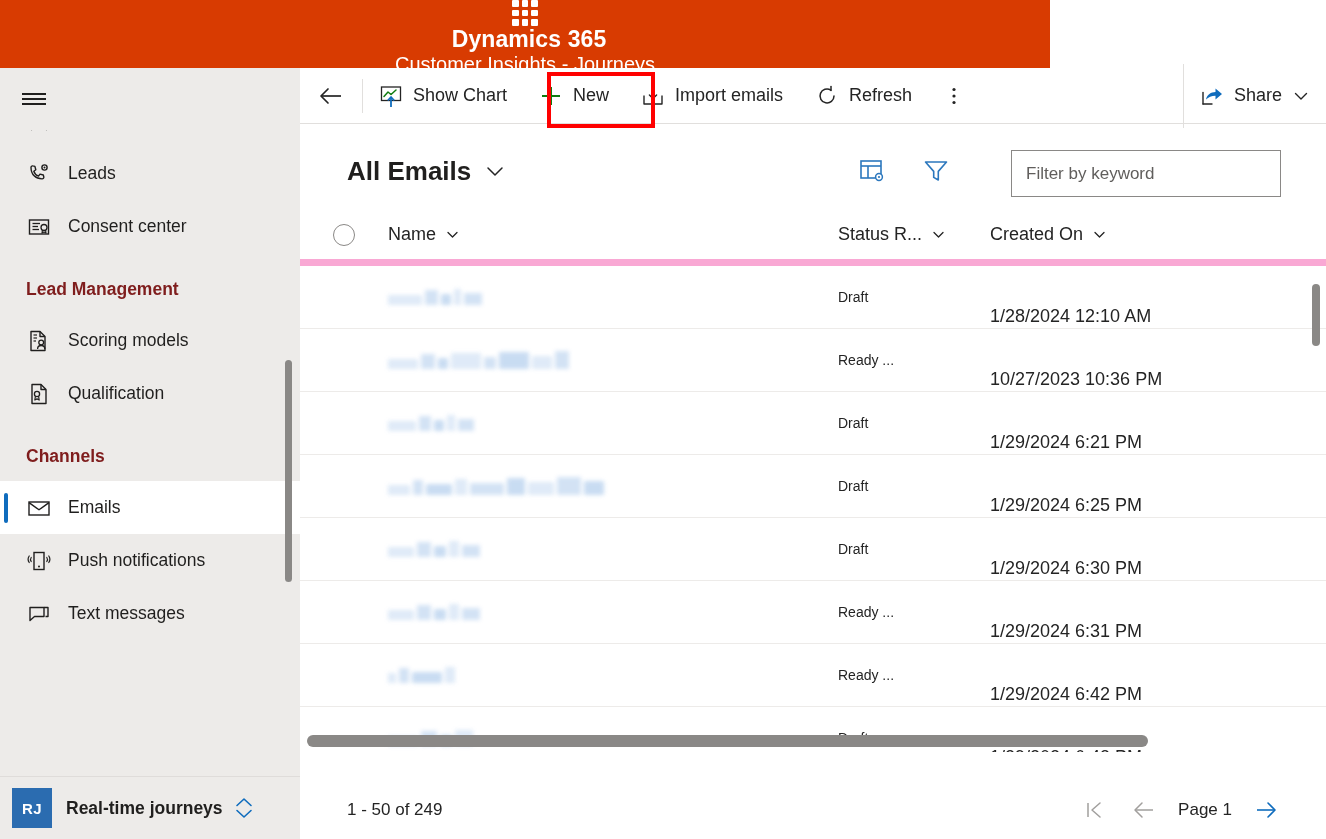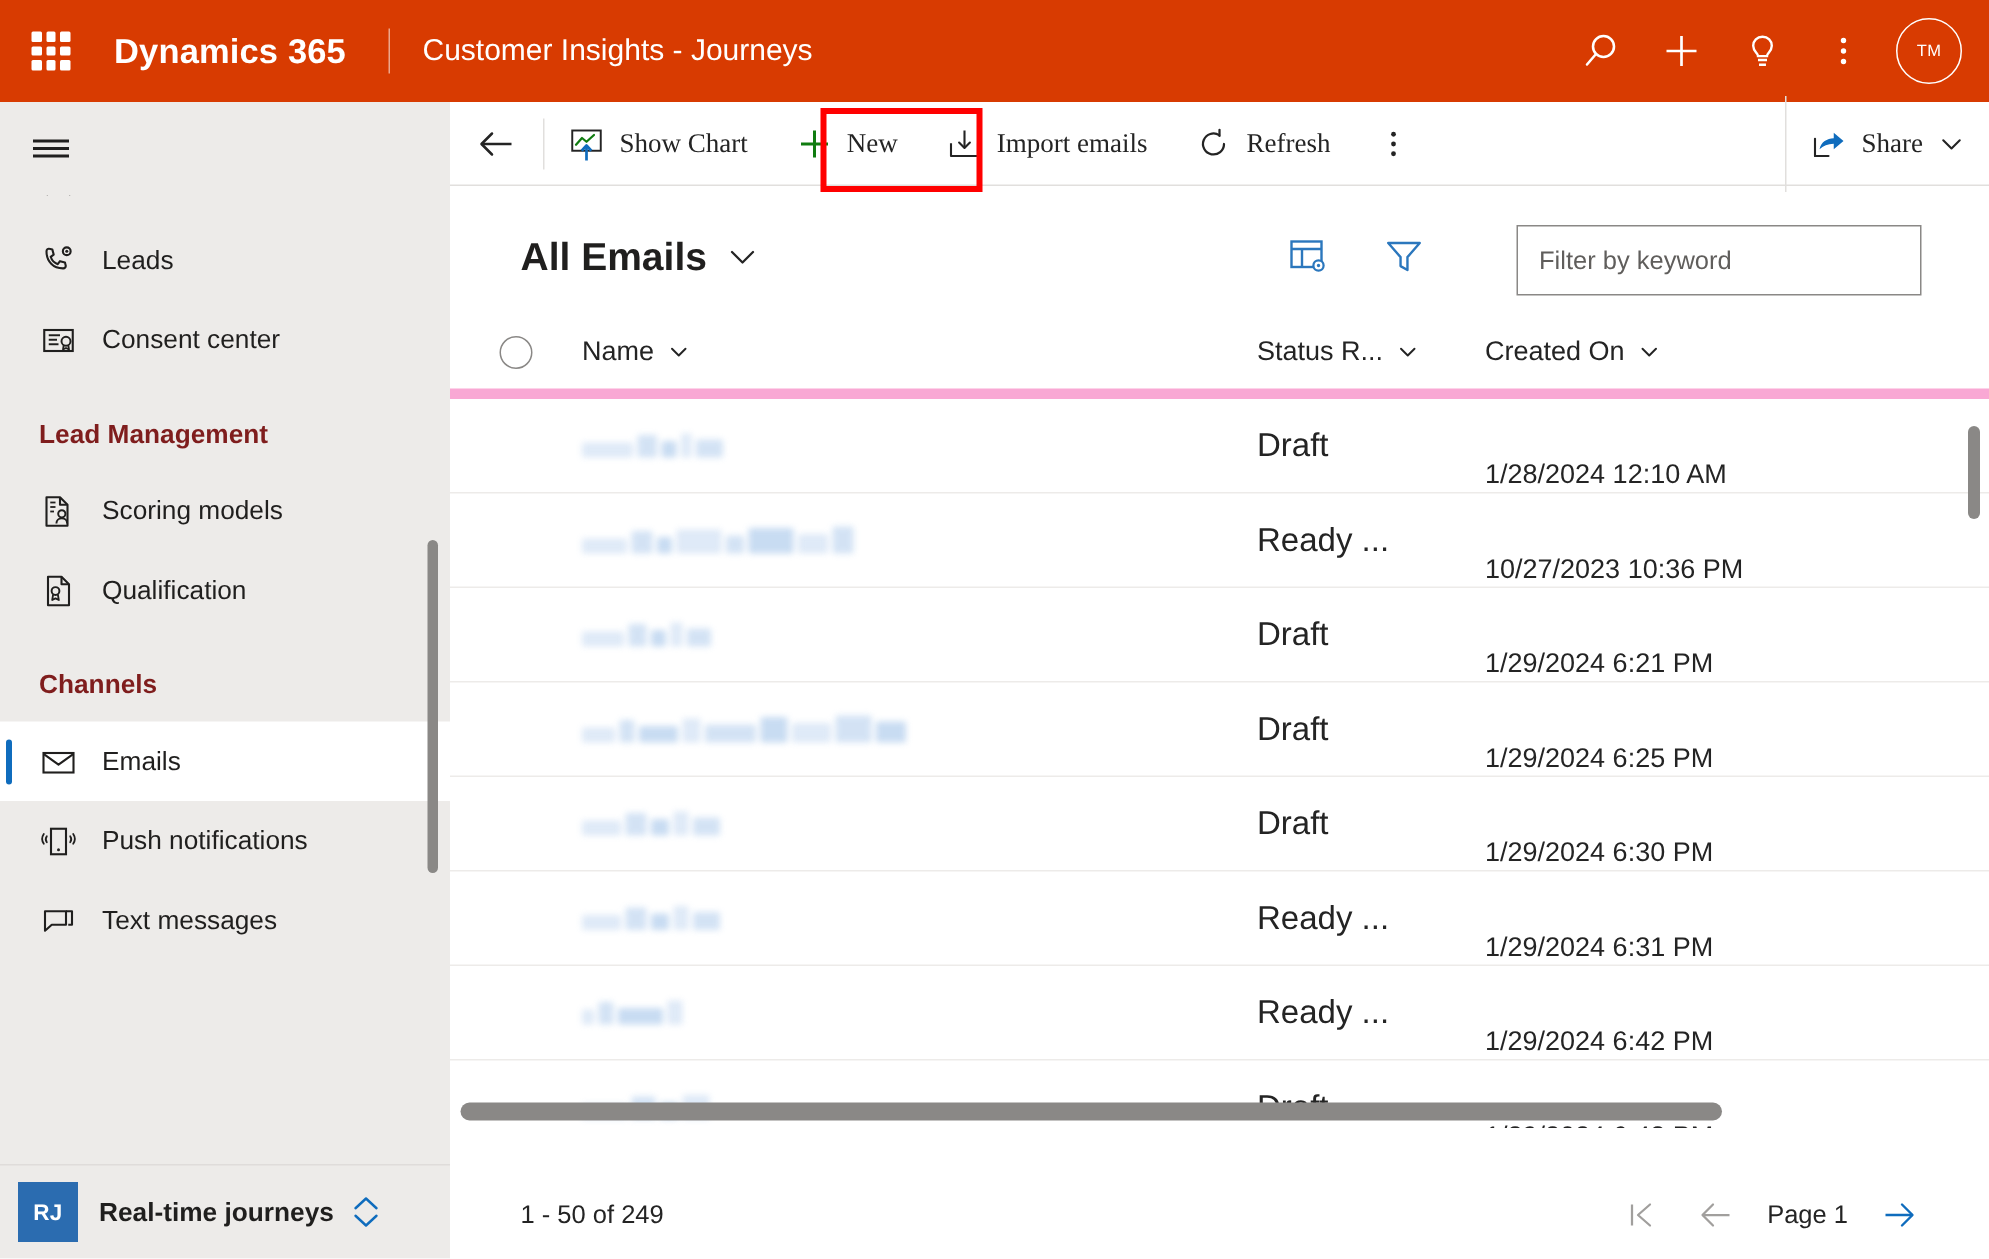--- a/index.html
+++ b/index.html
@@ -8,23 +8,23 @@
     overflow: hidden;
     font-family: "Liberation Sans", sans-serif;
     background: #ffffff;
     color: #242424;
   }
   #app { position: relative; width: 1326px; height: 839px; }
 
   
   .suite-header {
     position: absolute; left: 0; top: 0;
-    width: 1326px; height: 68px;
+    width: 1050px; height: 68px;
     background: #D83B01;
-    display: flex; align-items: center;
+    display: flex; align-items: center; flex-direction: column;
   }
   .waffle {
     width: 68px; height: 68px;
     display: flex; align-items: center; justify-content: center;
     cursor: pointer;
   }
   .waffle-grid {
     width: 26px; height: 26px;
     display: grid;
     grid-template-columns: repeat(3, 1fr);
@@ -132,21 +132,21 @@
     padding-left: 14px; white-space: nowrap;
   }
   .rj-chev { padding-left: 10px; display: flex; align-items: center; }
 
   
   .commandbar {
     position: absolute; left: 300px; top: 68px;
     width: 1026px; height: 56px;
     background: #fff;
     border-bottom: 1px solid #e1dfdd;
-    display: flex; align-items: center; font-family: Liberation Serif, serif;
+    display: flex; align-items: center;
   }
   .back-btn {
     width: 62px; height: 64px; display: flex;
     align-items: center; justify-content: center; cursor: pointer;
   }
   .cmd-sep { width: 1px; height: 34px; background: #e1dfdd; }
   .cmd-btn {
     height: 64px; display: flex; align-items: center;
     padding: 0 16px; cursor: pointer; white-space: nowrap;
   }
@@ -220,21 +220,21 @@
 
   .grid-body {
     position: relative; height: 486px; overflow: hidden;
   }
   .grid-row {
     display: flex; align-items: center; height: 63px;
     border-bottom: 1px solid #edebe9;
   }
   .gr-check { width: 88px; }
   .gr-name { width: 450px; display: flex; align-items: center; }
-  .gr-status { width: 152px; font-size: 22px; color: #242424; white-space: nowrap; }
+  .gr-status { width: 152px; font-size: 14px; color: #242424; white-space: nowrap; }
   .gr-date { width: 250px; font-size: 18px; color: #242424; white-space: nowrap; margin-top: 38px; }
 
   
   .redact {
     display: flex; align-items: flex-end; gap: 3px; filter: blur(2.2px);
     opacity: .85;
   }
   .redact i {
     display: block; background: #b9d2ee; border-radius: 1px;
   }

